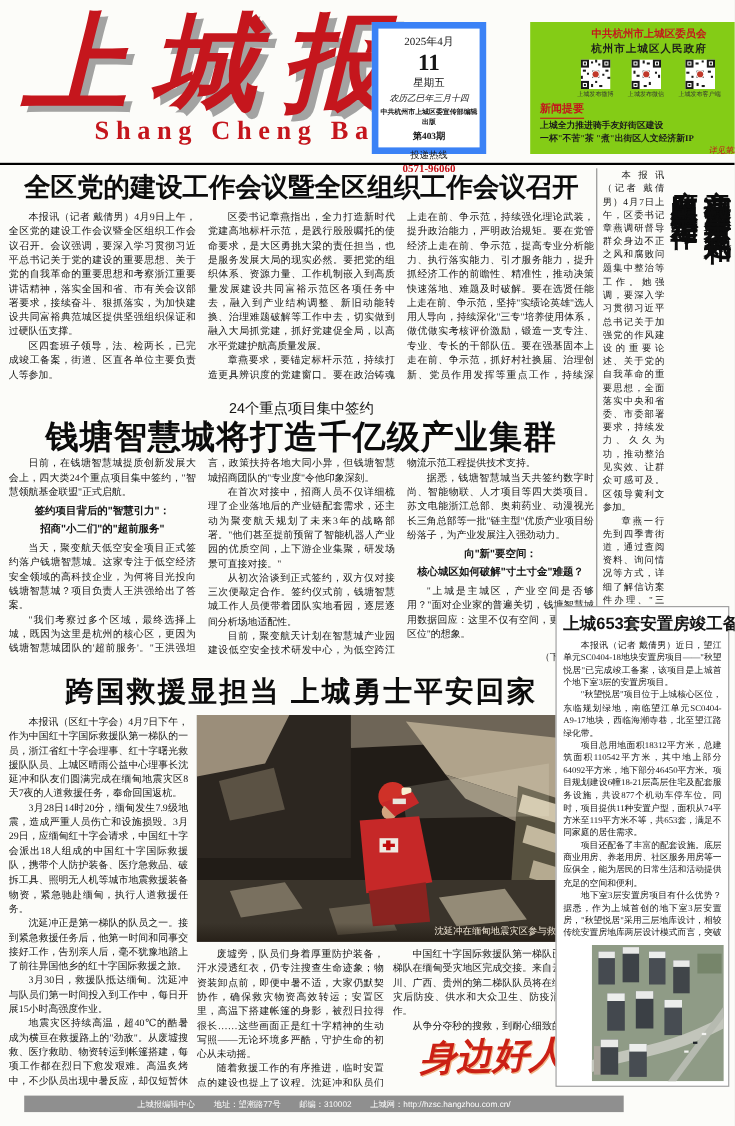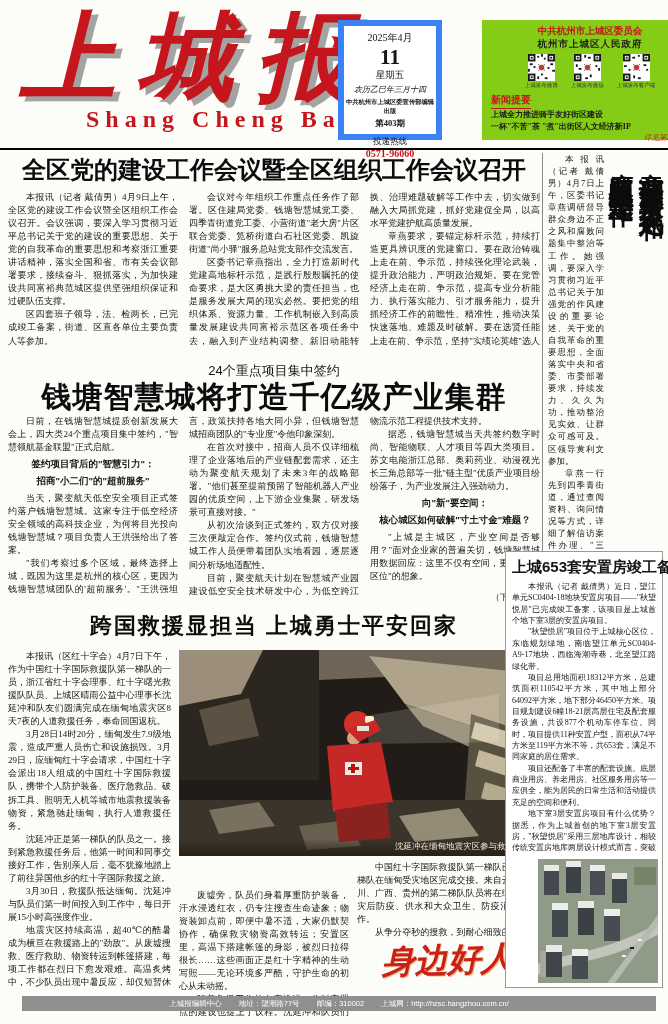--- a/index.html
+++ b/index.html
@@ -52,41 +52,41 @@
   .zy-col p.para{font-size:8.5px;line-height:1.42;}
   .zy-vhead{left:606px;top:153px;height:430px;writing-mode:vertical-rl;
     font-family:"Liberation Sans","DejaVu Sans",sans-serif;font-weight:bold;
     font-size:25px;letter-spacing:3px;line-height:1.22;color:#0c0c0c;}
   
   .k-smart{left:8px;top:362px;width:532px;font-size:13px;text-align:center;font-family:"Liberation Sans","DejaVu Sans",sans-serif;}
   .h-smart{left:8px;top:377px;width:532px;font-size:30px;letter-spacing:1px;}
   .b-smart{left:8px;top:415px;width:532px;height:190px;}
   .smart-ref{left:380px;top:592px;width:158px;}
   
-  .h-rescue{left:8px;top:611px;width:532px;font-size:22px;letter-spacing:2px;}
+  .h-rescue{left:8px;top:611px;width:532px;font-size:26px;letter-spacing:2px;}
   .res-left{left:8px;top:650px;width:163px;height:338px;}
   .res-photo{left:179px;top:650px;width:359px;height:206px;background:#17140f;}
   .photo-caption{position:absolute;left:0;right:0;bottom:0;padding:2px 7px 3px;
     text-align:right;color:#f3e9d8;font-size:8.5px;
     background:linear-gradient(to top,rgba(35,28,20,.8),rgba(35,28,20,0));}
-  .res-mid{left:179px;top:861px;width:170px;height:127px;margin-top:28px;}
+  .res-mid{left:179px;top:861px;width:170px;height:127px;}
   .res-right{left:357px;top:861px;width:181px;height:78px;}
   .calligraphy{left:357px;top:938px;width:181px;text-align:center;font-size:33px;
     font-weight:bold;font-style:italic;color:#cb2015;transform:rotate(-2deg);
     text-shadow:1px 1px 0 #f0b486;}
   
   .housing{left:505px;top:551px;width:158px;height:437px;border:1px solid #999;
     box-sizing:border-box;background:#fff;padding:5px 6px;}
   .h-housing{font-size:15px;font-family:"Liberation Sans","DejaVu Sans",sans-serif;
     font-weight:bold;text-align:center;margin:1px 0 4px;white-space:nowrap;}
   .housing-body{height:272px;overflow:hidden;}
   .housing-body p.para{font-size:8px;line-height:1.42;}
   .aerial{position:absolute;right:4px;bottom:4px;width:120px;height:124px;}
   
-  .footer{left:22px;top:996px;width:634px;height:15px;background:#8f8f8f;color:#fff;
+  .footer{left:22px;top:996px;width:545px;height:15px;background:#8f8f8f;color:#fff;
     display:flex;justify-content:center;align-items:center;gap:17px;font-size:7.5px;
     font-family:"Liberation Sans","DejaVu Sans",sans-serif;}
 </style>
 </head>
 <body>
 
 <div class="page">
 
   <div class="abs mast-title">上城报</div>
   <div class="abs mast-eng">Shang Cheng Bao</div>
@@ -202,21 +202,20 @@
     <div class="digest-item">一杯"不苦"茶 "煮"出街区人文经济新IP</div>
     <div class="digest-ref">详见第2、3版</div>
   </div>
 
   <div class="abs mast-rule"></div>
 
   <div class="abs headline h-meeting">全区党的建设工作会议暨全区组织工作会议召开</div>
   <div class="abs cols3 b-meeting">
       <p class="para">本报讯（记者 戴倩男）4月9日上午，全区党的建设工作会议暨全区组织工作会议召开。会议强调，要深入学习贯彻习近平总书记关于党的建设的重要思想、关于党的自我革命的重要思想和考察浙江重要讲话精神，落实全国和省、市有关会议部署要求，接续奋斗、狠抓落实，为加快建设共同富裕典范城区提供坚强组织保证和过硬队伍支撑。</p>
       <p class="para">区四套班子领导，法、检两长，已完成竣工备案，街道、区直各单位主要负责人等参加。</p>
-      <p class="para">会议对今年组织工作重点任务作了部署。区住建局党委、钱塘智慧城党工委、四季青街道党工委、小营街道"老大房"片区联合党委、笕桥街道白石社区党委、凯旋街道"尚小驿"服务总站党支部作交流发言。</p>
       <p class="para">区委书记章燕指出，全力打造新时代党建高地标杆示范，是践行殷殷嘱托的使命要求，是大区勇挑大梁的责任担当，也是服务发展大局的现实必然。要把党的组织体系、资源力量、工作机制嵌入到高质量发展建设共同富裕示范区各项任务中去，融入到产业结构调整、新旧动能转换、治理难题破解等工作中去，切实做到融入大局抓党建，抓好党建促全局，以高水平党建护航高质量发展。</p>
       <p class="para">章燕要求，要锚定标杆示范，持续打造更具辨识度的党建窗口。要在政治铸魂上走在前、争示范，持续强化理论武装，提升政治能力，严明政治规矩。要在党管经济上走在前、争示范，提高专业分析能力、执行落实能力、引才服务能力，提升抓经济工作的前瞻性、精准性，推动决策快速落地、难题及时破解。要在选贤任能上走在前、争示范，坚持"实绩论英雄"选人用人导向，持续深化"三专"培养使用体系，做优做实考核评价激励，锻造一支专注、专业、专长的干部队伍。要在强基固本上走在前、争示范，抓好村社换届、治理创新、党员作用发挥等重点工作，持续深化"最美红巷"工作体系，增强党在新兴领域的号召力、凝聚力、影响力。要在严实作风上走在前、争示范，持续深化作风建设，全力构建亲清政商关系，坚定不移从严反腐，层层压紧压实管党治党责任。</p>
     </div>
 
   <div class="abs rail-divider"></div>
   <div class="abs zy-col clip">
       <p class="para">本报讯（记者 戴倩男）4月7日上午，区委书记章燕调研督导群众身边不正之风和腐败问题集中整治等工作。她强调，要深入学习贯彻习近平总书记关于加强党的作风建设的重要论述、关于党的自我革命的重要思想，全面落实中央和省委、市委部署要求，持续发力、久久为功，推动整治见实效、让群众可感可及。区领导黄利文参加。</p>
       <p class="para">章燕一行先到四季青街道，通过查阅资料、询问情况等方式，详细了解信访案件办理、"三资"管理等集中整治工作开展情况。她指出，基层是服务群众的最前沿，也是政策落实的"最后一公里"，要切实增强集中整治的政治自觉、思想自觉和行动自觉，着力解决群众急难愁盼问题，展现城市"窗口"好形象。</p>
     </div>
   <div class="abs zy-vhead">

